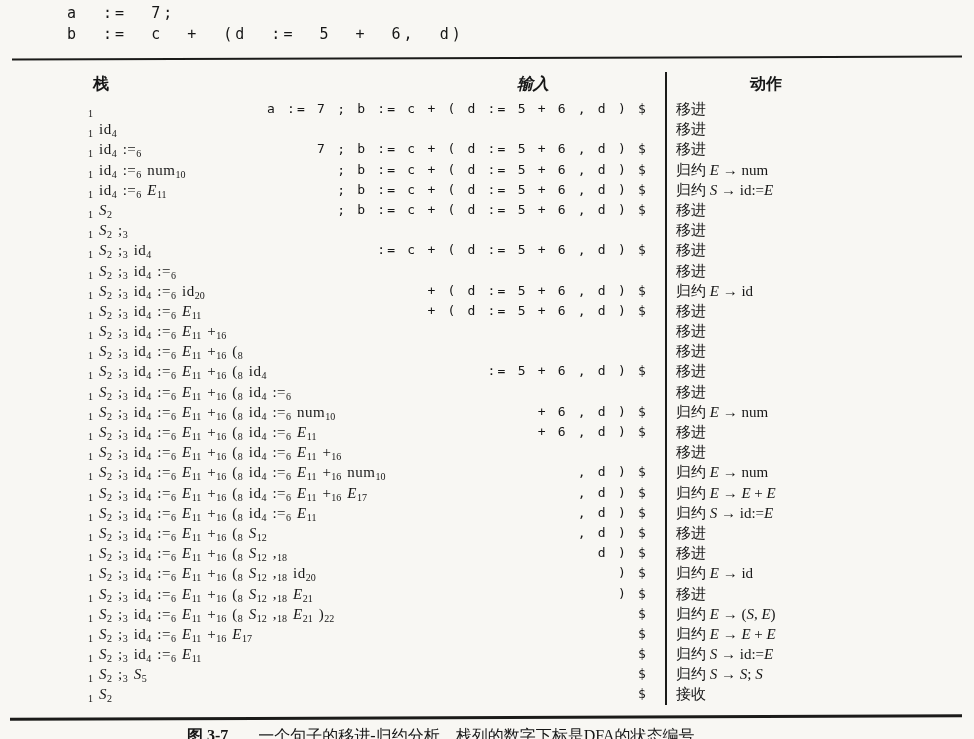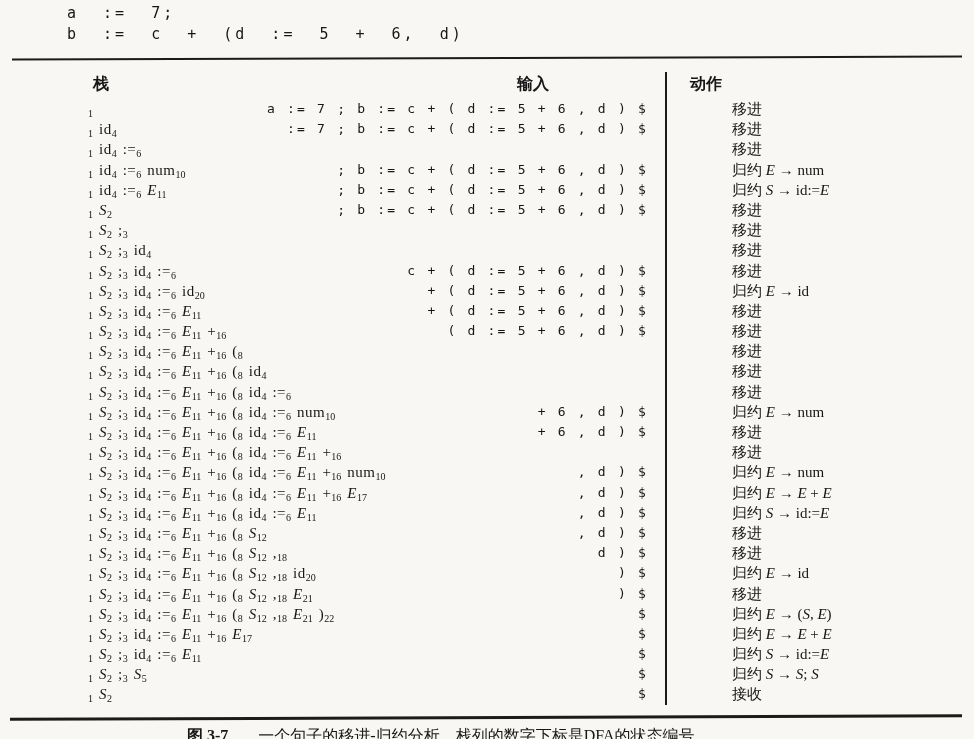--- a/index.html
+++ b/index.html
@@ -16,37 +16,37 @@
     letter-spacing:3px;word-spacing:12px;white-space:pre;
   }
   
   .rule{position:absolute;background:#1b1b19;}
   .rule-top{left:12px;top:57px;width:950px;height:2.4px;transform:rotate(-0.18deg);}
   .rule-bottom{left:10px;top:716px;width:952px;height:3px;transform:rotate(-0.22deg);}
   .vline{left:665px;top:72px;width:1.6px;height:633px;}
   
   .hdr{position:absolute;top:74px;font-size:16px;font-weight:700;white-space:nowrap;}
   .hdr-stack{left:93px;}
-  .hdr-input{left:517px;}
-  .hdr-action{left:690px;}
+  .hdr-input{left:517px;font-style:italic;}
+  .hdr-action{left:750px;}
   
   .rows{position:absolute;top:99px;left:0;width:974px;}
   .row{position:relative;height:20.2px;}
   .cell{position:absolute;top:0;line-height:20.2px;}
   .c-stack{left:88px;font-size:15px;white-space:nowrap;}
   .tok{margin-right:6px;}
   .bs{letter-spacing:0.5px;}
   .it{font-style:italic;}
   .sb{font-size:10px;vertical-align:-3px;letter-spacing:0;}
   .c-input{
     left:0;width:648px;text-align:right;white-space:pre;
     font-family:"DejaVu Sans Mono", monospace;
     font-size:13px;letter-spacing:2.2px;
   }
-  .c-action{left:732px;font-size:15px;white-space:nowrap;}
+  .c-action{left:676px;font-size:15px;white-space:nowrap;}
   .c-action i{font-style:italic;}
   
   .caption{position:absolute;top:726px;left:187px;font-size:16px;white-space:nowrap;}
   .cap-label{font-weight:700;margin-right:30px;}
 </style>
 </head>
 <body>
 
 <div class="page">
 
@@ -62,25 +62,25 @@
   <div class="rule vline"></div>
 
   <div class="rows">
       <div class="row">
         <span class="cell c-stack"><span class="tok"><span class="bs"></span><span class="sb">1</span></span></span>
         <span class="cell c-input">a := 7 ; b := c + ( d := 5 + 6 , d ) $</span>
         <span class="cell c-action">移进</span>
       </div>
       <div class="row">
         <span class="cell c-stack"><span class="tok"><span class="bs"></span><span class="sb">1</span></span><span class="tok"><span class="bs">id</span><span class="sb">4</span></span></span>
-        <span class="cell c-input">:= 7 ; b := c + ( d := 5 + 6 , d ) $</span>
         <span class="cell c-action">移进</span>
       </div>
       <div class="row">
         <span class="cell c-stack"><span class="tok"><span class="bs"></span><span class="sb">1</span></span><span class="tok"><span class="bs">id</span><span class="sb">4</span></span><span class="tok"><span class="bs">:=</span><span class="sb">6</span></span></span>
+        <span class="cell c-input">7 ; b := c + ( d := 5 + 6 , d ) $</span>
         <span class="cell c-action">移进</span>
       </div>
       <div class="row">
         <span class="cell c-stack"><span class="tok"><span class="bs"></span><span class="sb">1</span></span><span class="tok"><span class="bs">id</span><span class="sb">4</span></span><span class="tok"><span class="bs">:=</span><span class="sb">6</span></span><span class="tok"><span class="bs">num</span><span class="sb">10</span></span></span>
         <span class="cell c-input">; b := c + ( d := 5 + 6 , d ) $</span>
         <span class="cell c-action">归约 <i>E</i> → num</span>
       </div>
       <div class="row">
         <span class="cell c-stack"><span class="tok"><span class="bs"></span><span class="sb">1</span></span><span class="tok"><span class="bs">id</span><span class="sb">4</span></span><span class="tok"><span class="bs">:=</span><span class="sb">6</span></span><span class="tok"><span class="bs it">E</span><span class="sb">11</span></span></span>
         <span class="cell c-input">; b := c + ( d := 5 + 6 , d ) $</span>
@@ -90,48 +90,48 @@
         <span class="cell c-stack"><span class="tok"><span class="bs"></span><span class="sb">1</span></span><span class="tok"><span class="bs it">S</span><span class="sb">2</span></span></span>
         <span class="cell c-input">; b := c + ( d := 5 + 6 , d ) $</span>
         <span class="cell c-action">移进</span>
       </div>
       <div class="row">
         <span class="cell c-stack"><span class="tok"><span class="bs"></span><span class="sb">1</span></span><span class="tok"><span class="bs it">S</span><span class="sb">2</span></span><span class="tok"><span class="bs">;</span><span class="sb">3</span></span></span>
         <span class="cell c-action">移进</span>
       </div>
       <div class="row">
         <span class="cell c-stack"><span class="tok"><span class="bs"></span><span class="sb">1</span></span><span class="tok"><span class="bs it">S</span><span class="sb">2</span></span><span class="tok"><span class="bs">;</span><span class="sb">3</span></span><span class="tok"><span class="bs">id</span><span class="sb">4</span></span></span>
+        <span class="cell c-input">:= c + ( d := 5 + 6 , d ) $</span>
         <span class="cell c-action">移进</span>
       </div>
       <div class="row">
         <span class="cell c-stack"><span class="tok"><span class="bs"></span><span class="sb">1</span></span><span class="tok"><span class="bs it">S</span><span class="sb">2</span></span><span class="tok"><span class="bs">;</span><span class="sb">3</span></span><span class="tok"><span class="bs">id</span><span class="sb">4</span></span><span class="tok"><span class="bs">:=</span><span class="sb">6</span></span></span>
-        <span class="cell c-input">c + ( d := 5 + 6 , d ) $</span>
         <span class="cell c-action">移进</span>
       </div>
       <div class="row">
         <span class="cell c-stack"><span class="tok"><span class="bs"></span><span class="sb">1</span></span><span class="tok"><span class="bs it">S</span><span class="sb">2</span></span><span class="tok"><span class="bs">;</span><span class="sb">3</span></span><span class="tok"><span class="bs">id</span><span class="sb">4</span></span><span class="tok"><span class="bs">:=</span><span class="sb">6</span></span><span class="tok"><span class="bs">id</span><span class="sb">20</span></span></span>
         <span class="cell c-input">+ ( d := 5 + 6 , d ) $</span>
         <span class="cell c-action">归约 <i>E</i> → id</span>
       </div>
       <div class="row">
         <span class="cell c-stack"><span class="tok"><span class="bs"></span><span class="sb">1</span></span><span class="tok"><span class="bs it">S</span><span class="sb">2</span></span><span class="tok"><span class="bs">;</span><span class="sb">3</span></span><span class="tok"><span class="bs">id</span><span class="sb">4</span></span><span class="tok"><span class="bs">:=</span><span class="sb">6</span></span><span class="tok"><span class="bs it">E</span><span class="sb">11</span></span></span>
         <span class="cell c-input">+ ( d := 5 + 6 , d ) $</span>
         <span class="cell c-action">移进</span>
       </div>
       <div class="row">
         <span class="cell c-stack"><span class="tok"><span class="bs"></span><span class="sb">1</span></span><span class="tok"><span class="bs it">S</span><span class="sb">2</span></span><span class="tok"><span class="bs">;</span><span class="sb">3</span></span><span class="tok"><span class="bs">id</span><span class="sb">4</span></span><span class="tok"><span class="bs">:=</span><span class="sb">6</span></span><span class="tok"><span class="bs it">E</span><span class="sb">11</span></span><span class="tok"><span class="bs">+</span><span class="sb">16</span></span></span>
-        <span class="cell c-input">( d := 5 + 6 , d ) $</span>
         <span class="cell c-action">移进</span>
       </div>
       <div class="row">
         <span class="cell c-stack"><span class="tok"><span class="bs"></span><span class="sb">1</span></span><span class="tok"><span class="bs it">S</span><span class="sb">2</span></span><span class="tok"><span class="bs">;</span><span class="sb">3</span></span><span class="tok"><span class="bs">id</span><span class="sb">4</span></span><span class="tok"><span class="bs">:=</span><span class="sb">6</span></span><span class="tok"><span class="bs it">E</span><span class="sb">11</span></span><span class="tok"><span class="bs">+</span><span class="sb">16</span></span><span class="tok"><span class="bs">(</span><span class="sb">8</span></span></span>
         <span class="cell c-action">移进</span>
       </div>
       <div class="row">
         <span class="cell c-stack"><span class="tok"><span class="bs"></span><span class="sb">1</span></span><span class="tok"><span class="bs it">S</span><span class="sb">2</span></span><span class="tok"><span class="bs">;</span><span class="sb">3</span></span><span class="tok"><span class="bs">id</span><span class="sb">4</span></span><span class="tok"><span class="bs">:=</span><span class="sb">6</span></span><span class="tok"><span class="bs it">E</span><span class="sb">11</span></span><span class="tok"><span class="bs">+</span><span class="sb">16</span></span><span class="tok"><span class="bs">(</span><span class="sb">8</span></span><span class="tok"><span class="bs">id</span><span class="sb">4</span></span></span>
+        <span class="cell c-input">:= 5 + 6 , d ) $</span>
         <span class="cell c-action">移进</span>
       </div>
       <div class="row">
         <span class="cell c-stack"><span class="tok"><span class="bs"></span><span class="sb">1</span></span><span class="tok"><span class="bs it">S</span><span class="sb">2</span></span><span class="tok"><span class="bs">;</span><span class="sb">3</span></span><span class="tok"><span class="bs">id</span><span class="sb">4</span></span><span class="tok"><span class="bs">:=</span><span class="sb">6</span></span><span class="tok"><span class="bs it">E</span><span class="sb">11</span></span><span class="tok"><span class="bs">+</span><span class="sb">16</span></span><span class="tok"><span class="bs">(</span><span class="sb">8</span></span><span class="tok"><span class="bs">id</span><span class="sb">4</span></span><span class="tok"><span class="bs">:=</span><span class="sb">6</span></span></span>
         <span class="cell c-action">移进</span>
       </div>
       <div class="row">
         <span class="cell c-stack"><span class="tok"><span class="bs"></span><span class="sb">1</span></span><span class="tok"><span class="bs it">S</span><span class="sb">2</span></span><span class="tok"><span class="bs">;</span><span class="sb">3</span></span><span class="tok"><span class="bs">id</span><span class="sb">4</span></span><span class="tok"><span class="bs">:=</span><span class="sb">6</span></span><span class="tok"><span class="bs it">E</span><span class="sb">11</span></span><span class="tok"><span class="bs">+</span><span class="sb">16</span></span><span class="tok"><span class="bs">(</span><span class="sb">8</span></span><span class="tok"><span class="bs">id</span><span class="sb">4</span></span><span class="tok"><span class="bs">:=</span><span class="sb">6</span></span><span class="tok"><span class="bs">num</span><span class="sb">10</span></span></span>
         <span class="cell c-input">+ 6 , d ) $</span>
         <span class="cell c-action">归约 <i>E</i> → num</span>

